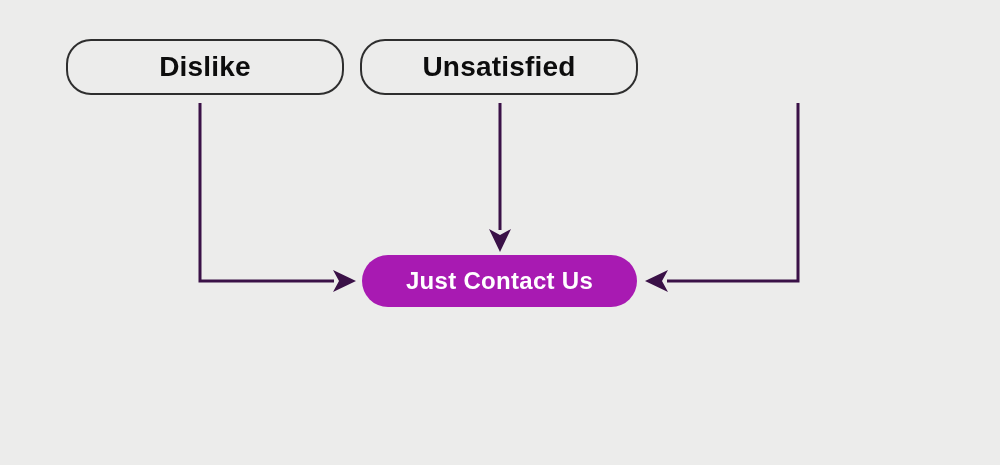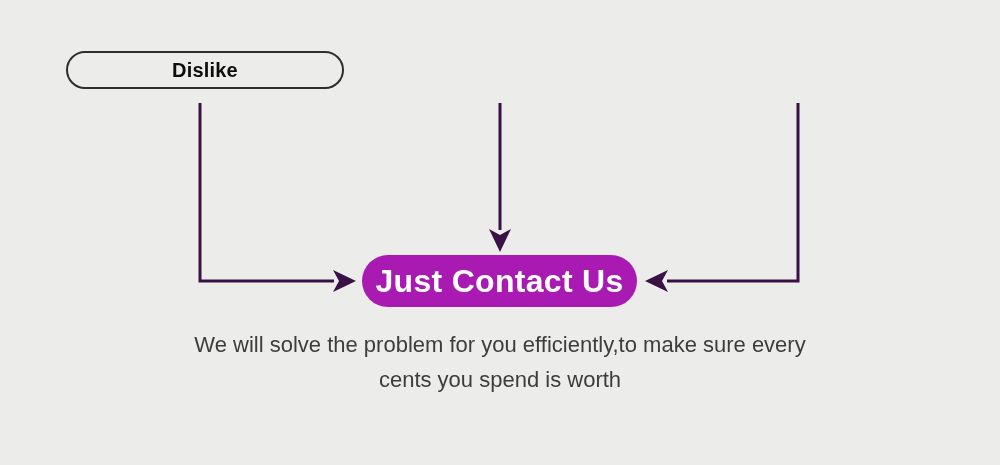--- a/index.html
+++ b/index.html
@@ -19,30 +19,30 @@
     overflow: hidden;
   }
   .stage {
     position: relative;
     width: 1000px;
     height: 465px;
     background: var(--background);
   }
   .pill {
     position: absolute;
-    top: 51px;
-    height: 38px;
+    top: 39px;
+    height: 56px;
     border: 2px solid var(--pill-border);
     border-radius: 25px;
     background: transparent;
     display: flex;
     align-items: center;
     justify-content: center;
     font-weight: bold;
-    font-size: 20px;
+    font-size: 28px;
     color: var(--pill-text);
     letter-spacing: 0.2px;
   }
   .pill-dislike   { left: 66px;  width: 278px; }
   .pill-unsatisfied { left: 360px; width: 278px; }
   .pill-quality   { left: 656px; width: 276px; }
   .arrows-layer {
     position: absolute;
     left: 0; top: 0;
     width: 1000px; height: 465px;
@@ -59,21 +59,21 @@
     left: 362px;
     top: 255px;
     width: 275px;
     height: 52px;
     border: none;
     border-radius: 26px;
     background: var(--button-fill);
     color: var(--button-text);
     font-family: "Liberation Sans", "DejaVu Sans", sans-serif;
     font-weight: bold;
-    font-size: 32px;
+    font-size: 24px;
     letter-spacing: 0.3px;
     display: flex;
     align-items: center;
     justify-content: center;
     cursor: pointer;
   }
   .description {
     position: absolute;
     left: 0;
     top: 327px;
@@ -87,35 +87,34 @@
 </style>
 </head>
 <body>
 
 <div class="stage">
 
   <div class="pill pill-dislike">
     <span>Dislike</span>
   </div>
 
+  <div class="pill pill-unsatisfied">
+    <span>Unsatisfied</span>
+  </div>
 
 
   <svg class="arrows-layer" width="1000" height="465" viewBox="0 0 1000 465" xmlns="http://www.w3.org/2000/svg">
     <defs>
       <marker id="arrowhead" markerUnits="userSpaceOnUse" markerWidth="26" markerHeight="26" refX="1" refY="12" orient="auto">
         <path class="arrowhead-shape" d="M0 1 L23 12 L0 23 L6 12 Z"></path>
       </marker>
     </defs>
     <path class="arrow-line" d="M200 103 V281 H334" marker-end="url(#arrowhead)"></path>
     <path class="arrow-line" d="M500 103 V230" marker-end="url(#arrowhead)"></path>
     <path class="arrow-line" d="M798 103 V281 H667" marker-end="url(#arrowhead)"></path>
   </svg>
 
   <div class="contact-button">
     <span>Just Contact Us</span>
   </div>
 
-  <div class="description">
-    <div>We will solve the problem for you efficiently,to make sure every</div>
-    <div>cents you spend is worth</div>
-  </div>
 
 </div>
 
 </body></html>

